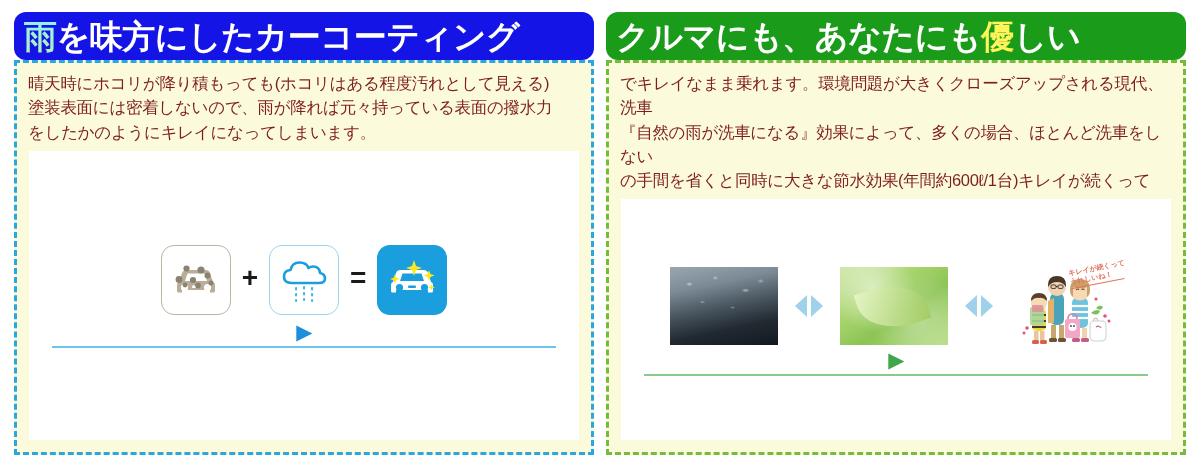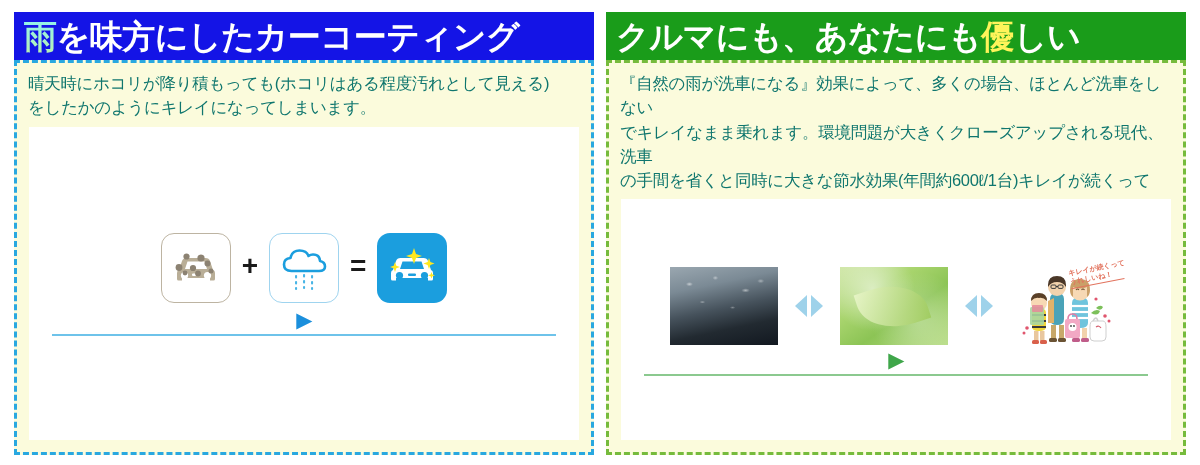--- a/index.html
+++ b/index.html
@@ -25,20 +25,21 @@
     flex-direction: column;
   }
 
   
   .panel-header {
     height: 48px;
     display: flex;
     align-items: center;
     padding: 0 10px;
     overflow: hidden;
+    border-radius: 12px;
   }
   .panel-header .htext {
     font-size: 33px;
     font-weight: 700;
     color: #ffffff;
     letter-spacing: -0.5px;
     white-space: nowrap;
     line-height: 1;
   }
   .hl-cyan {
@@ -57,21 +58,21 @@
     flex: 1 1 auto;
     background: #fbfbdc;
     padding: 7px 8px 8px 8px;
     display: flex;
     flex-direction: column;
   }
   .panel-left .panel-body  { border: 3px dashed #29a8e0; }
   .panel-right .panel-body { border: 3px dashed #76bb3c; }
 
   .body-text {
-    color: #0f766e;
+    color: #7f1d1d;
     font-size: 16.5px;
     line-height: 1.47;
     letter-spacing: -0.3px;
     padding: 1px 2px 0 3px;
     font-weight: 500;
   }
   .body-text p { margin: 0; }
 
   
   .card {
@@ -209,20 +210,21 @@
   <div class="panel panel-left">
 
     <div class="panel-header">
       <div class="htext"><span class="hl-cyan">雨</span><span>を味方にしたカーコーティング</span></div>
     </div>
 
     <div class="panel-body">
 
       <div class="body-text">
         <p>晴天時にホコリが降り積もっても(ホコリはある程度汚れとして見える)</p>
+        <p>塗装表面には密着しないので、雨が降れば元々持っている表面の撥水力</p>
         <p>をしたかのようにキレイになってしまいます。</p>
       </div>
 
       <div class="card">
 
         <div class="icon-row">
 
           <div class="icon-tile tile-dirty">
             <svg width="50" height="40" viewBox="0 0 50 40" aria-hidden="true">
               <g fill="#b9ae97">
@@ -297,22 +299,22 @@
 
   <div class="panel panel-right">
 
     <div class="panel-header">
       <div class="htext"><span>クルマにも、あなたにも</span><span class="hl-yellow">優</span><span>しい</span></div>
     </div>
 
     <div class="panel-body">
 
       <div class="body-text">
+        <p>でキレイなまま乗れます。環境問題が大きくクローズアップされる現代、洗車</p>
         <p>『自然の雨が洗車になる』効果によって、多くの場合、ほとんど洗車をしない</p>
-        <p>でキレイなまま乗れます。環境問題が大きくクローズアップされる現代、洗車</p>
         <p>の手間を省くと同時に大きな節水効果(年間約600ℓ/1台)キレイが続くって</p>
       </div>
 
       <div class="card">
 
         <div class="photo-row">
 
           <div class="photo photo-rain"></div>
 
           <div class="arrow-pair">

